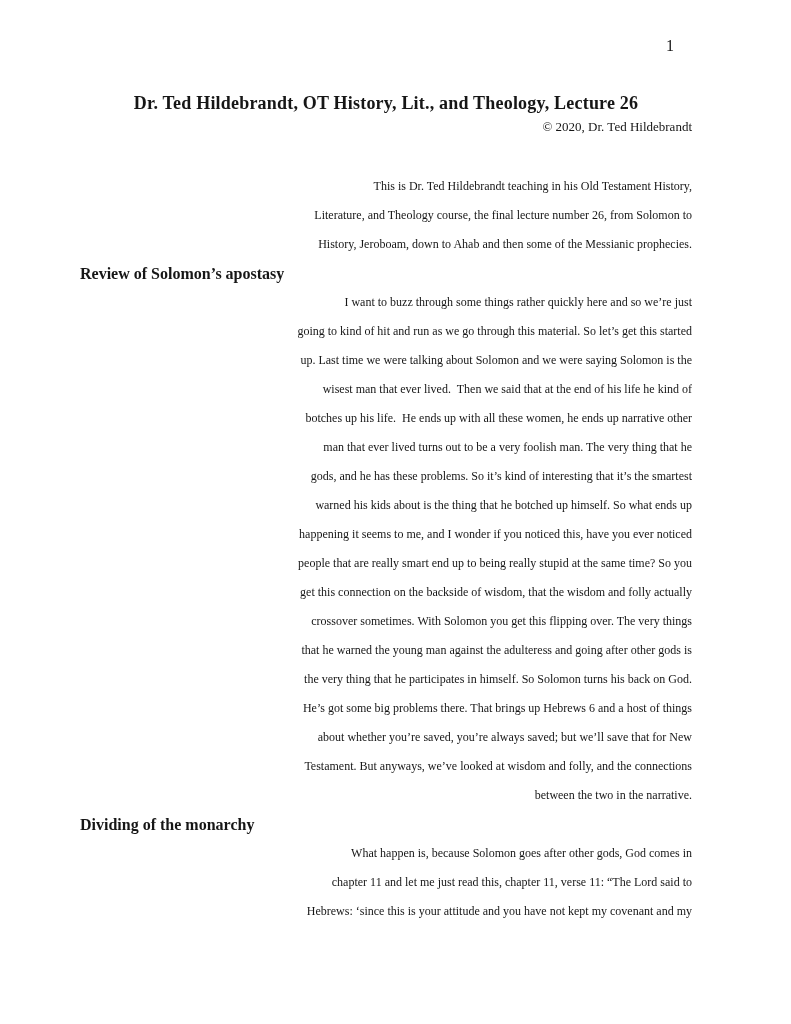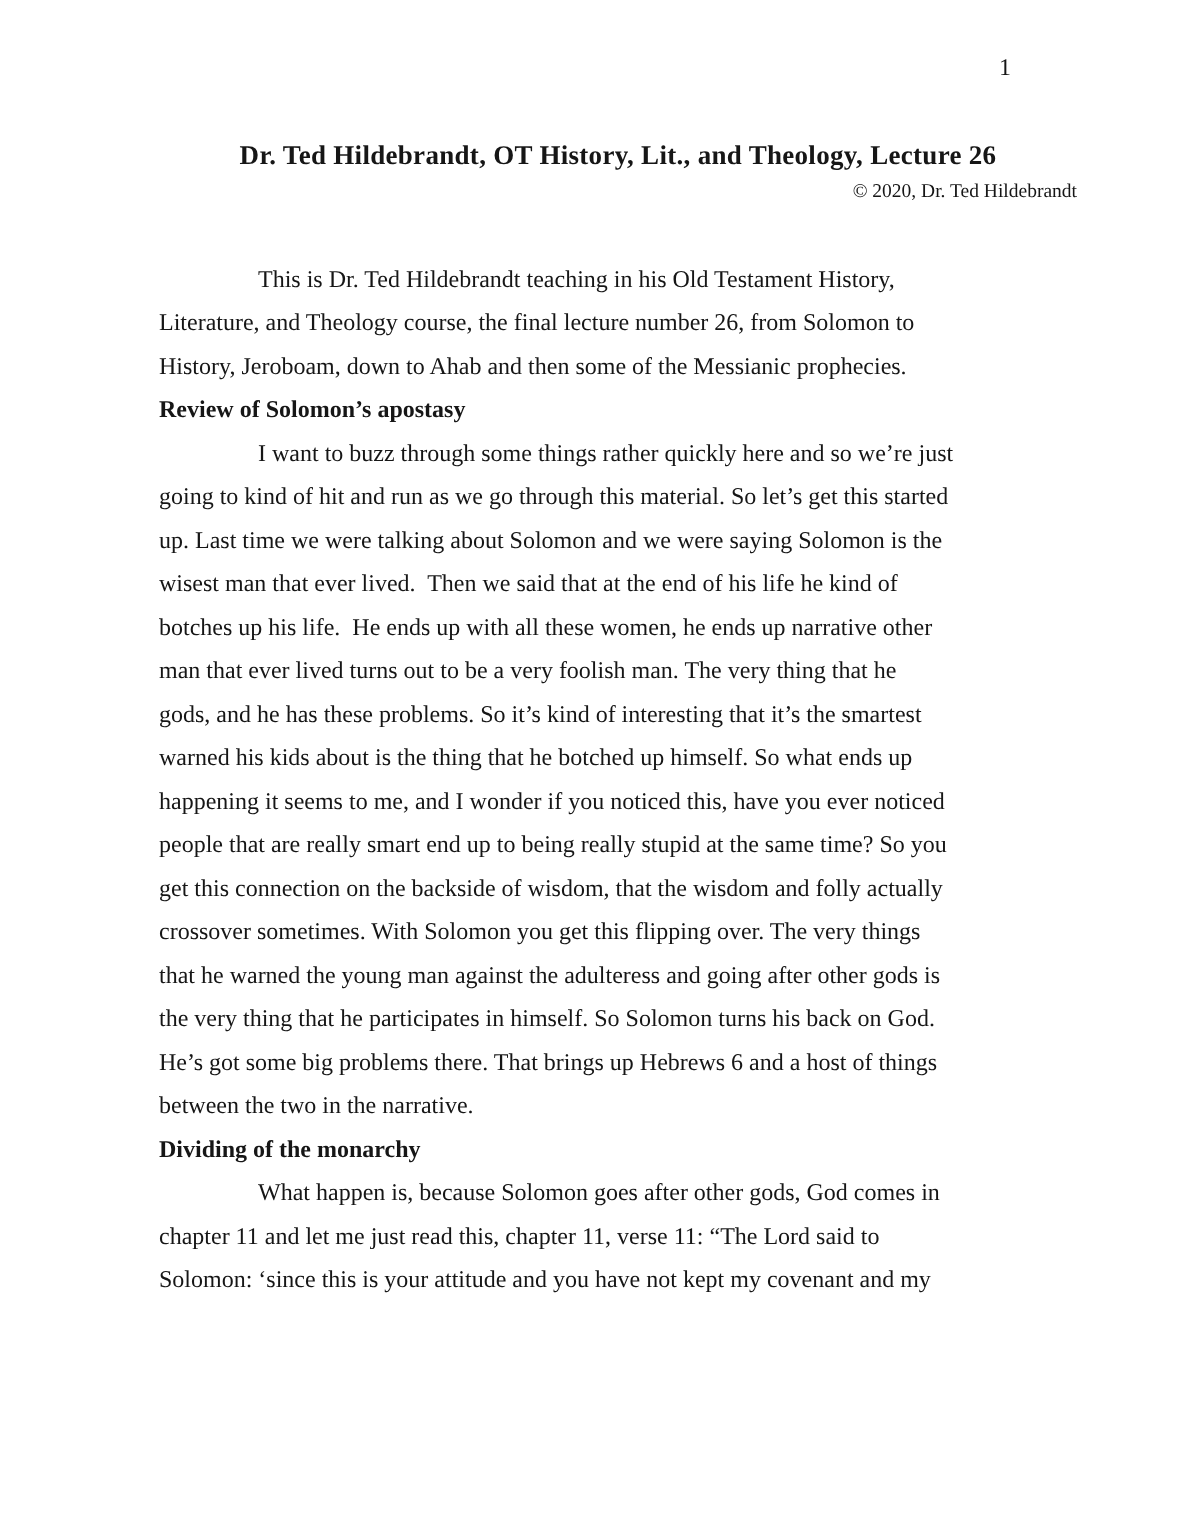--- a/index.html
+++ b/index.html
@@ -18,21 +18,21 @@
   }
   .page-number {
     position: absolute;
     top: 36px;
     left: 666px;
     font-size: 16px;
     line-height: 20px;
   }
   .content {
     position: absolute;
-    left: 106px;
+    left: 80px;
     top: 90px;
     width: 612px;
   }
   .doc-title {
     font-size: 18px;
     line-height: 26px;
     font-weight: 700;
     text-align: center;
     letter-spacing: 0.2px;
   }
@@ -42,23 +42,24 @@
     margin-top: 2px;
     text-align: right;
   }
   .doc-body {
     margin-top: 36px;
   }
   .paragraph {
     margin: 0;
   }
   .line {
-    font-size: 16px;
+    font-size: 12px;
     line-height: 29px;
     white-space: pre;
+    text-align: right;
   }
   .line.indent {
     padding-left: 66px;
   }
   .heading {
     font-size: 16px;
     line-height: 29px;
     font-weight: 700;
     text-align: left;
     white-space: pre;
@@ -91,23 +92,25 @@
           <div class="line">man that ever lived turns out to be a very foolish man. The very thing that he</div>
           <div class="line">gods, and he has these problems. So it’s kind of interesting that it’s the smartest</div>
           <div class="line">warned his kids about is the thing that he botched up himself. So what ends up</div>
           <div class="line">happening it seems to me, and I wonder if you noticed this, have you ever noticed</div>
           <div class="line">people that are really smart end up to being really stupid at the same time? So you</div>
           <div class="line">get this connection on the backside of wisdom, that the wisdom and folly actually</div>
           <div class="line">crossover sometimes. With Solomon you get this flipping over. The very things</div>
           <div class="line">that he warned the young man against the adulteress and going after other gods is</div>
           <div class="line">the very thing that he participates in himself. So Solomon turns his back on God.</div>
           <div class="line">He’s got some big problems there. That brings up Hebrews 6 and a host of things</div>
+          <div class="line">about whether you’re saved, you’re always saved; but we’ll save that for New</div>
+          <div class="line">Testament. But anyways, we’ve looked at wisdom and folly, and the connections</div>
           <div class="line">between the two in the narrative.</div>
         </div>
         <div class="heading">Dividing of the monarchy</div>
         <div class="paragraph">
           <div class="line indent">What happen is, because Solomon goes after other gods, God comes in</div>
           <div class="line">chapter 11 and let me just read this, chapter 11, verse 11: “The Lord said to</div>
-          <div class="line">Solomon: ‘since this is your attitude and you have not kept my covenant and my</div>
+          <div class="line">Hebrews: ‘since this is your attitude and you have not kept my covenant and my</div>
         </div>
       </div>
   </div>
 </div>
 
 </body></html>

